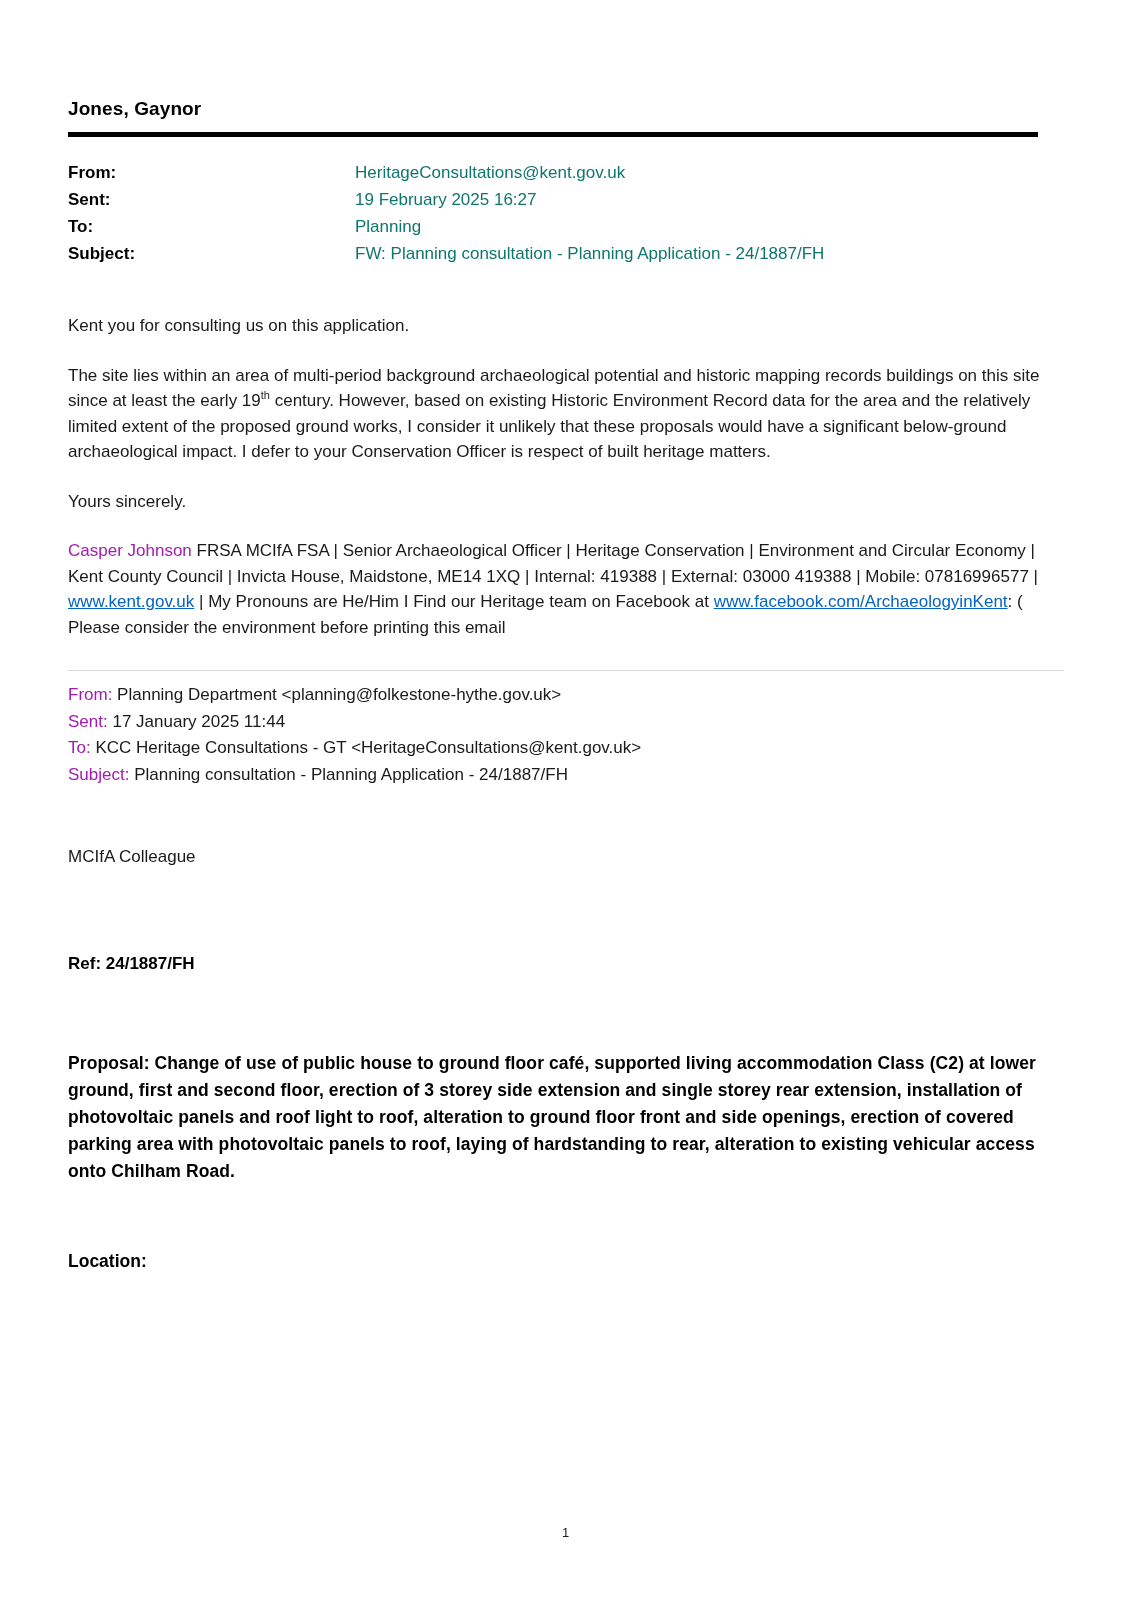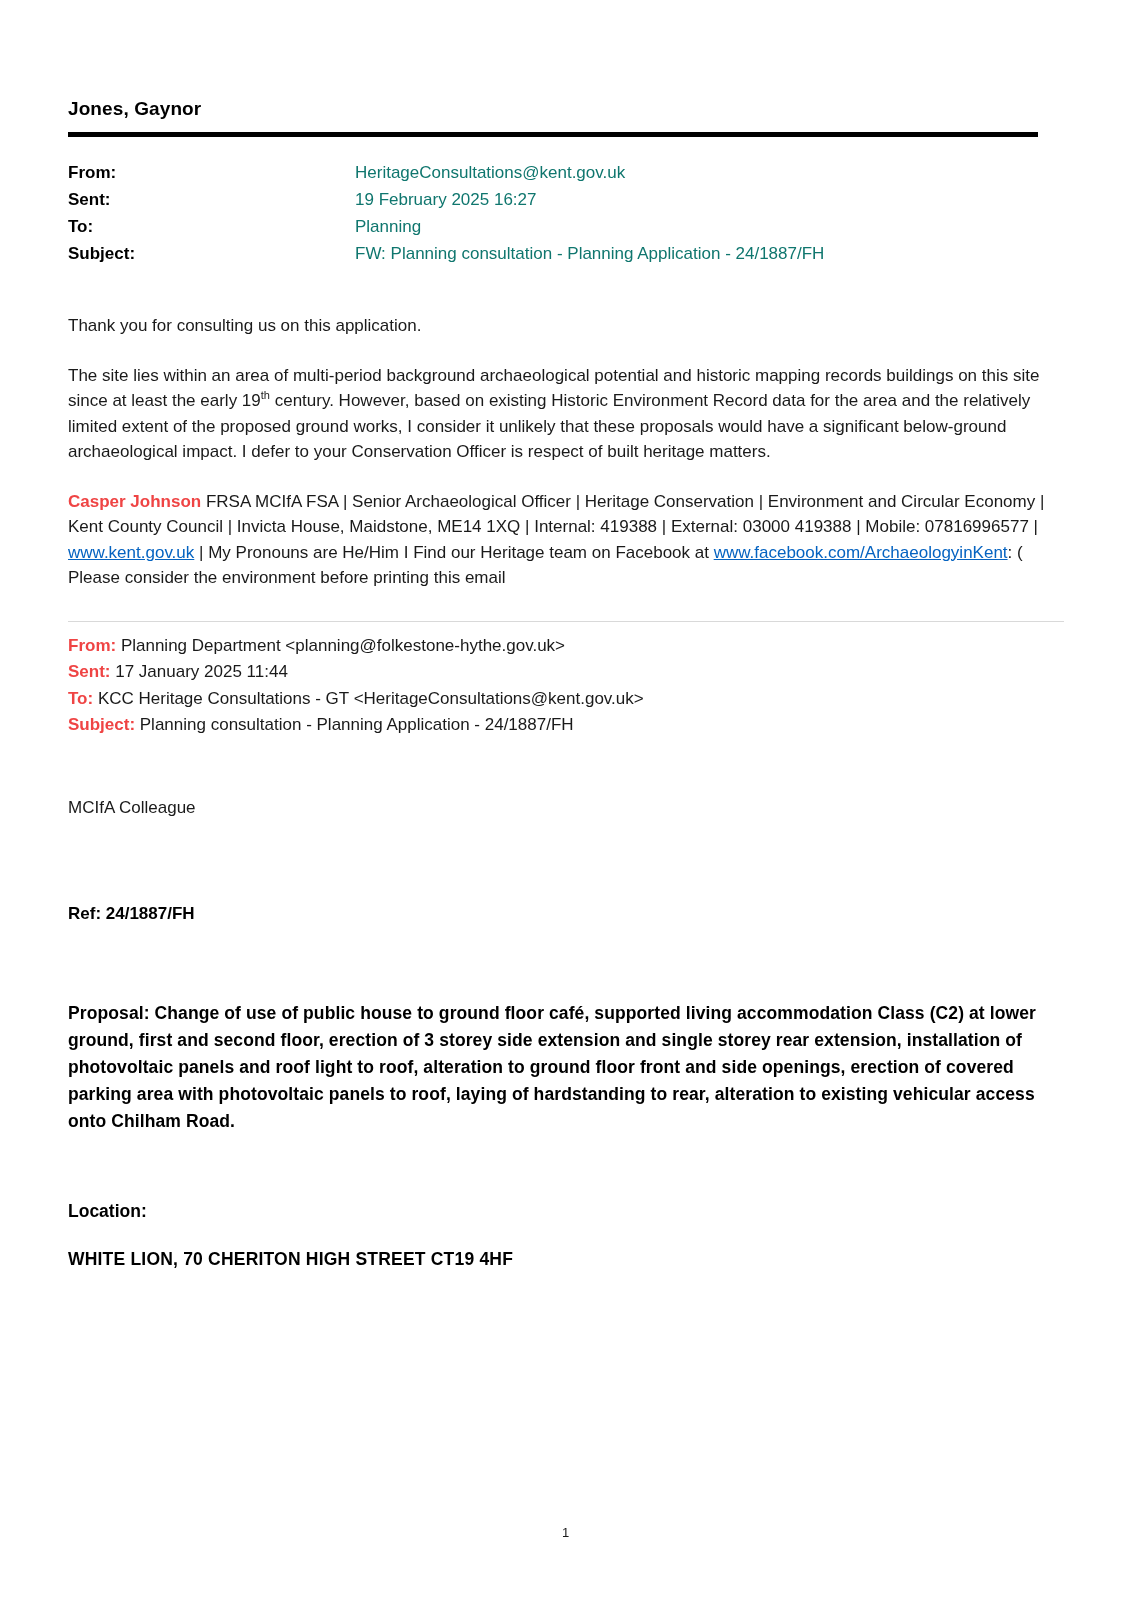--- a/index.html
+++ b/index.html
@@ -45,21 +45,21 @@
     color: #1a1a1a;
   }
   .para-first { margin-top: 46px; }
   .para { margin-top: 24px; }
   sup { font-size: 11px; vertical-align: super; line-height: 0; }
   a.doc-link {
     color: #0563c1;
     text-decoration: underline;
     cursor: pointer;
   }
-  .bold { font-weight: 700; color: #ef4444; }
+  .bold { font-weight: 400; color: #a21caf; }
   .divider {
     margin-top: 30px;
     border: 0;
     border-top: 1px solid #d9d9d9;
     width: 100%;
   }
   .fwd-headers {
     margin-top: 11px;
     font-size: 17px;
     line-height: 26.5px;
@@ -98,41 +98,41 @@
     <div class="hdr-label">From:</div>
     <div class="hdr-value">HeritageConsultations@kent.gov.uk</div>
     <div class="hdr-label">Sent:</div>
     <div class="hdr-value">19 February 2025 16:27</div>
     <div class="hdr-label">To:</div>
     <div class="hdr-value">Planning</div>
     <div class="hdr-label">Subject:</div>
     <div class="hdr-value">FW: Planning consultation - Planning Application - 24/1887/FH</div>
   </div>
 
-  <p class="body-text para-first">Thank you for consulting us on this application.</p>
+  <p class="body-text para-first">Kent you for consulting us on this application.</p>
 
   <p class="body-text para"><span>The site lies within an area of multi-period background archaeological potential and historic mapping records buildings on this site since at least the early 19</span><sup>th</sup><span> century. However, based on existing Historic Environment Record data for the area and the relatively limited extent of the proposed ground works, I consider it unlikely that these proposals would have a significant below-ground archaeological impact. I defer to your Conservation Officer is respect of built heritage matters.</span></p>
 
+  <p class="body-text para">Yours sincerely.</p>
 
   <p class="body-text para"><span class="bold">Casper Johnson</span><span> FRSA MCIfA FSA | Senior Archaeological Officer | Heritage Conservation | Environment and Circular Economy | Kent County Council | Invicta House, Maidstone, ME14 1XQ | Internal: 419388 | External: 03000 419388 | Mobile: 07816996577 | </span><a class="doc-link">www.kent.gov.uk</a><span> | My Pronouns are He/Him I Find our Heritage team on Facebook at </span><a class="doc-link">www.facebook.com/ArchaeologyinKent</a><span>: ( Please consider the environment before printing this email</span></p>
 
   <hr class="divider">
 
   <div class="fwd-headers">
     <div><span class="bold">From:</span><span> Planning Department &lt;planning@folkestone-hythe.gov.uk&gt;</span></div>
     <div><span class="bold">Sent:</span><span> 17 January 2025 11:44</span></div>
     <div><span class="bold">To:</span><span> KCC Heritage Consultations - GT &lt;HeritageConsultations@kent.gov.uk&gt;</span></div>
     <div><span class="bold">Subject:</span><span> Planning consultation - Planning Application - 24/1887/FH</span></div>
   </div>
 
   <p class="body-text dear">MCIfA Colleague</p>
 
   <p class="ref-line">Ref: 24/1887/FH</p>
 
   <p class="proposal">Proposal: Change of use of public house to ground floor café, supported living accommodation Class (C2) at lower ground, first and second floor, erection of 3 storey side extension and single storey rear extension, installation of photovoltaic panels and roof light to roof, alteration to ground floor front and side openings, erection of covered parking area with photovoltaic panels to roof, laying of hardstanding to rear, alteration to existing vehicular access onto Chilham Road.</p>
 
   <p class="location-label">Location:</p>
 
-  <p class="location-value">WHITE LION, 70 CHERITON HIGH STREET CT19 4HF</p>
 
   <div class="page-number">1</div>
 
 </div>
 
 </body></html>

